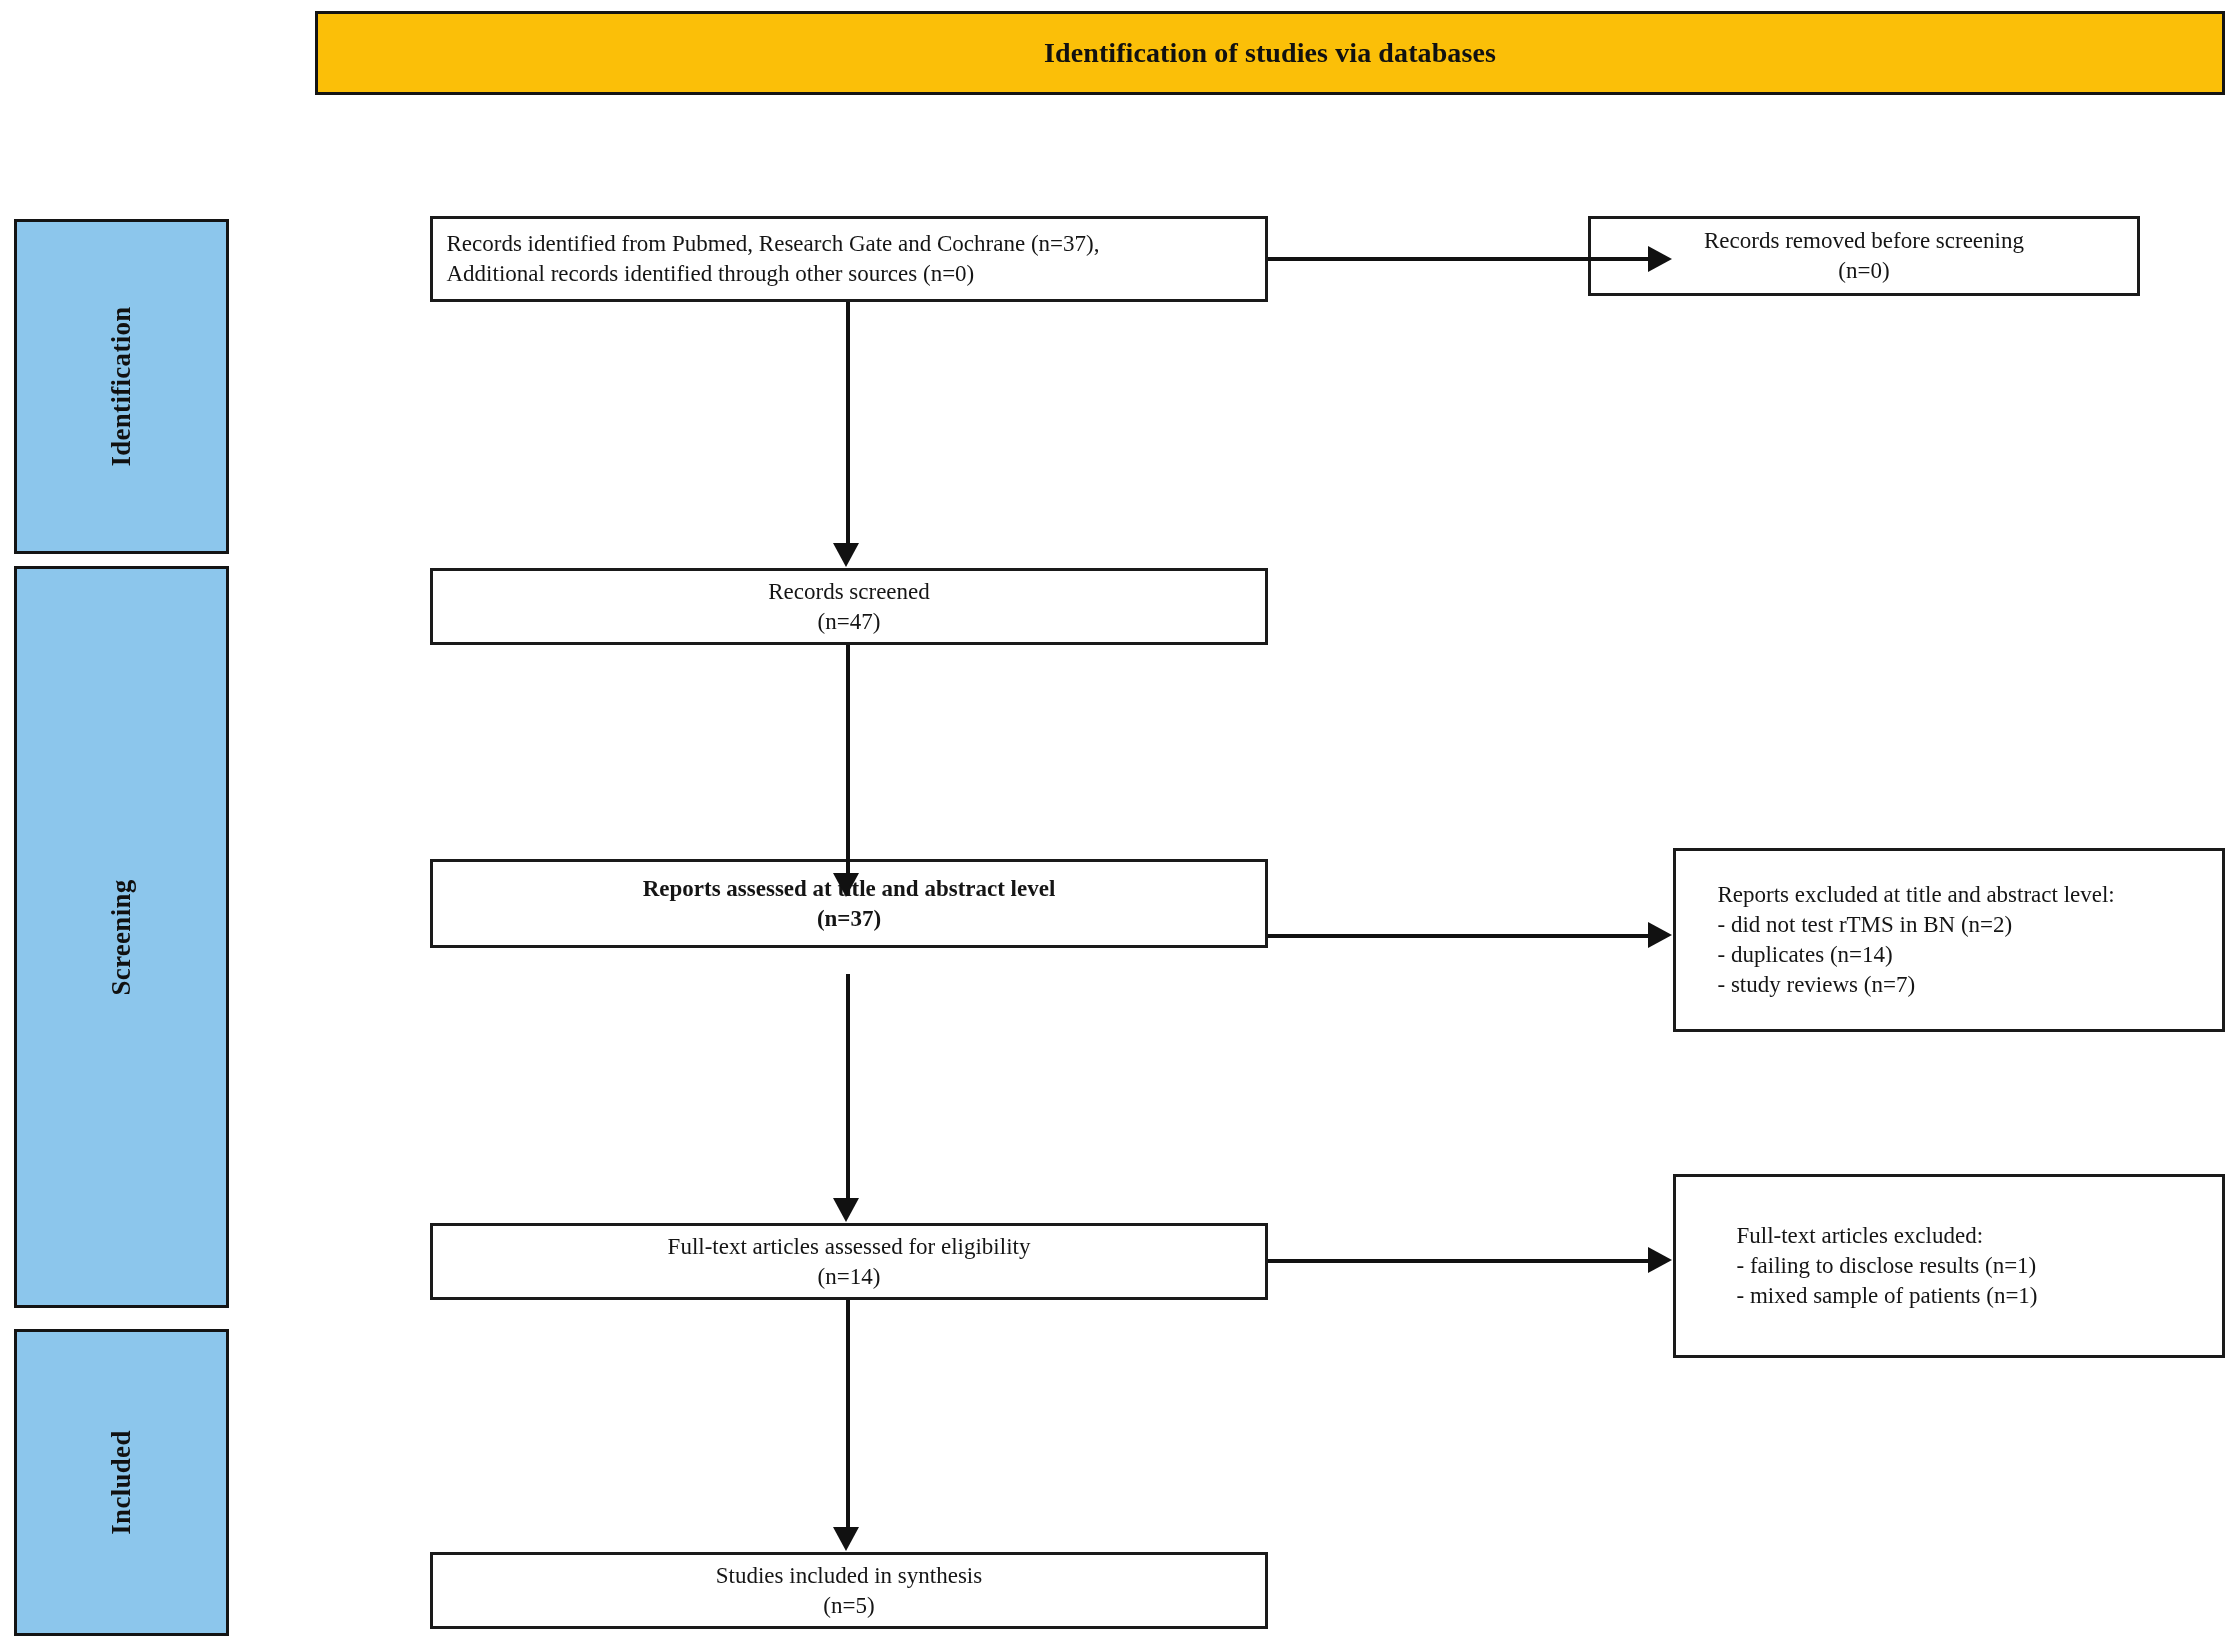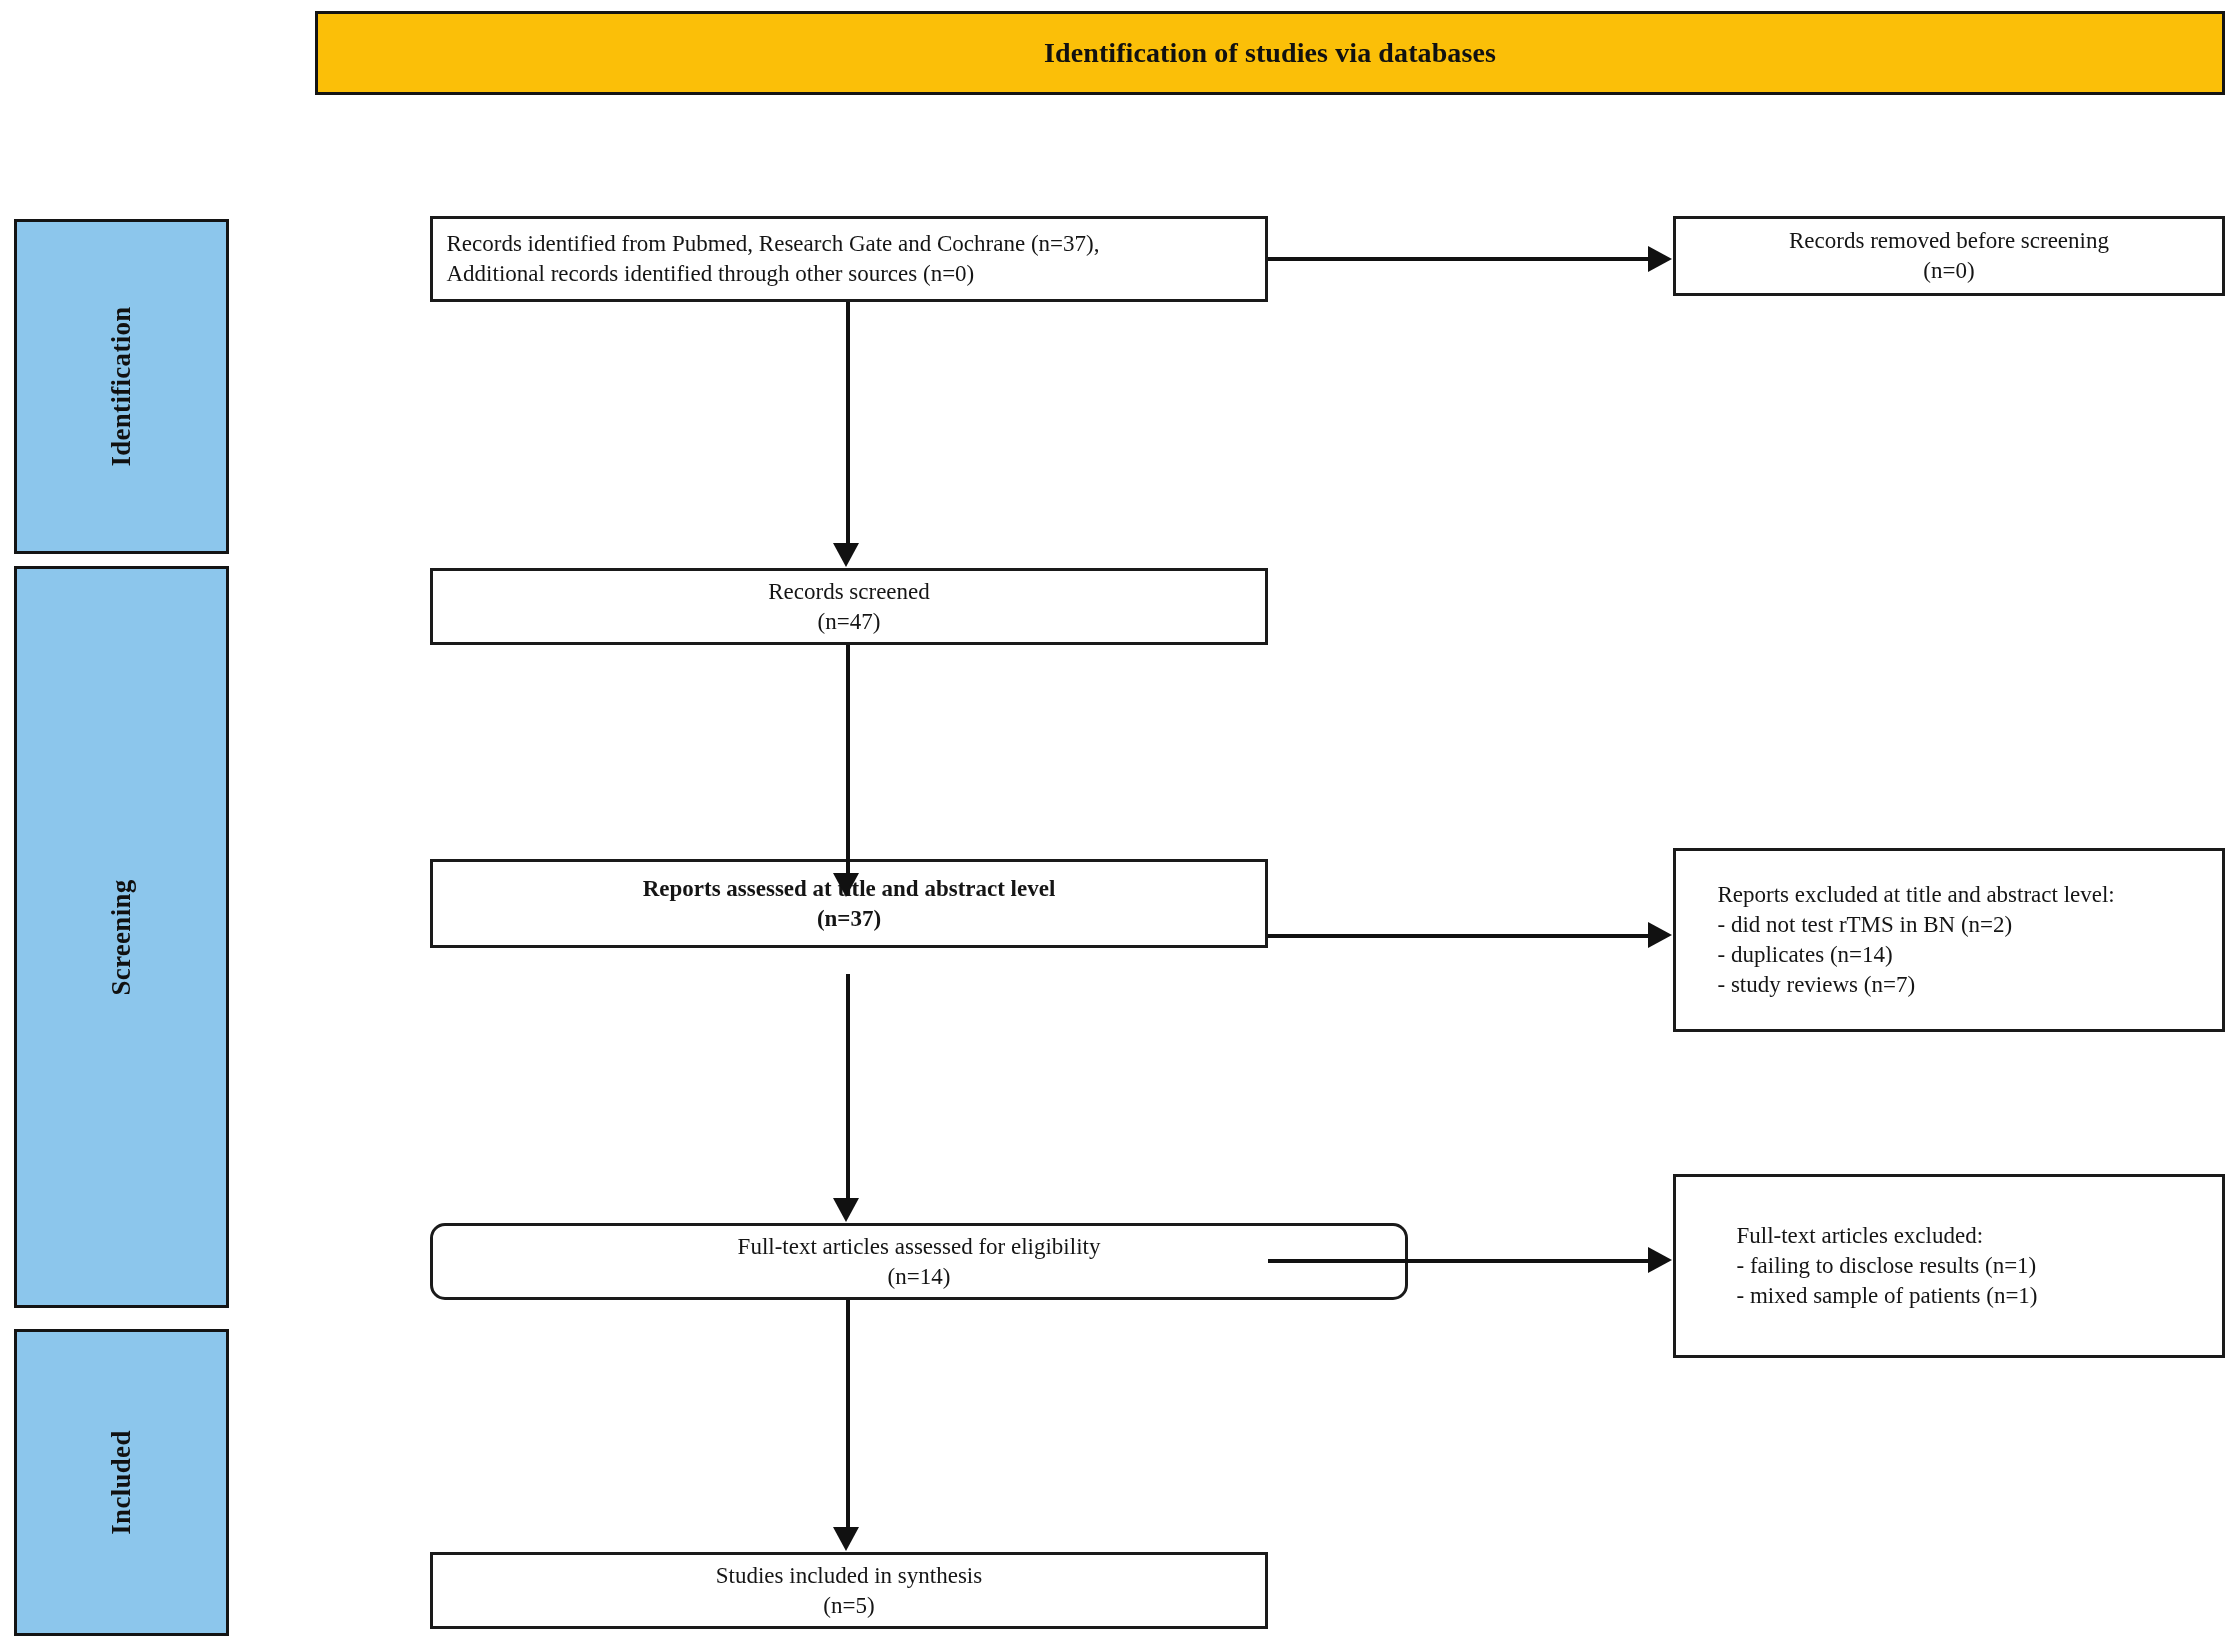--- a/index.html
+++ b/index.html
@@ -139,31 +139,31 @@
   <div class="box center" style="left:430px; top:568px; width:838px; height:77px;">
     <span class="txt">Records screened
 (n=47)</span>
   </div>
 
   <div class="box center" style="left:430px; top:859px; width:838px; height:89px;font-weight:bold;">
     <span class="txt">Reports assessed at title and abstract level
 (n=37)</span>
   </div>
 
-  <div class="box center" style="left:430px; top:1223px; width:978px; height:77px;border-radius:15px;">
+  <div class="box center" style="left:430px; top:1223px; width:838px; height:77px;">
     <span class="txt">Full-text articles assessed for eligibility
 (n=14)</span>
   </div>
 
   <div class="box center" style="left:430px; top:1552px; width:838px; height:77px;">
     <span class="txt">Studies included in synthesis
 (n=5)</span>
   </div>
 
-  <div class="box center" style="left:1673px; top:216px; width:552px; height:80px;">
+  <div class="box center" style="left:1588px; top:216px; width:552px; height:80px;">
     <span class="txt">Records removed before screening
 (n=0)</span>
   </div>
 
   <div class="box left" style="left:1673px; top:848px; width:552px; height:184px;padding-left:28px;">
     <span class="txt">Reports excluded at title and abstract level:
 - did not test rTMS in BN (n=2)
 - duplicates (n=14)
 - study reviews (n=7)</span>
   </div>

